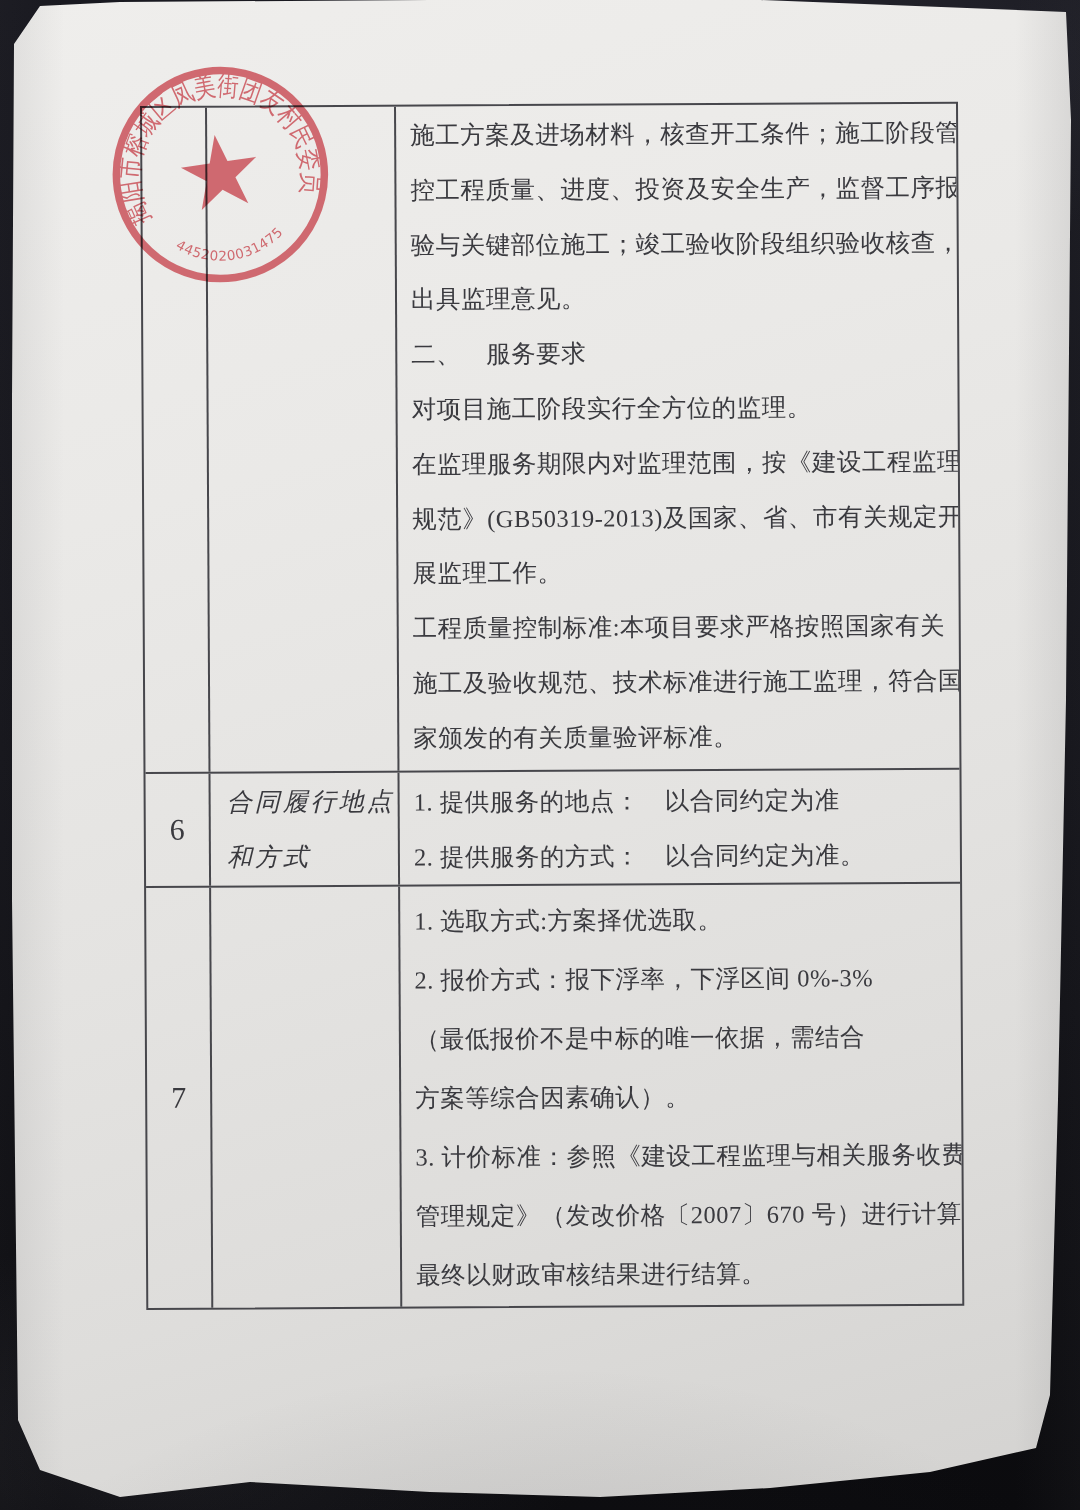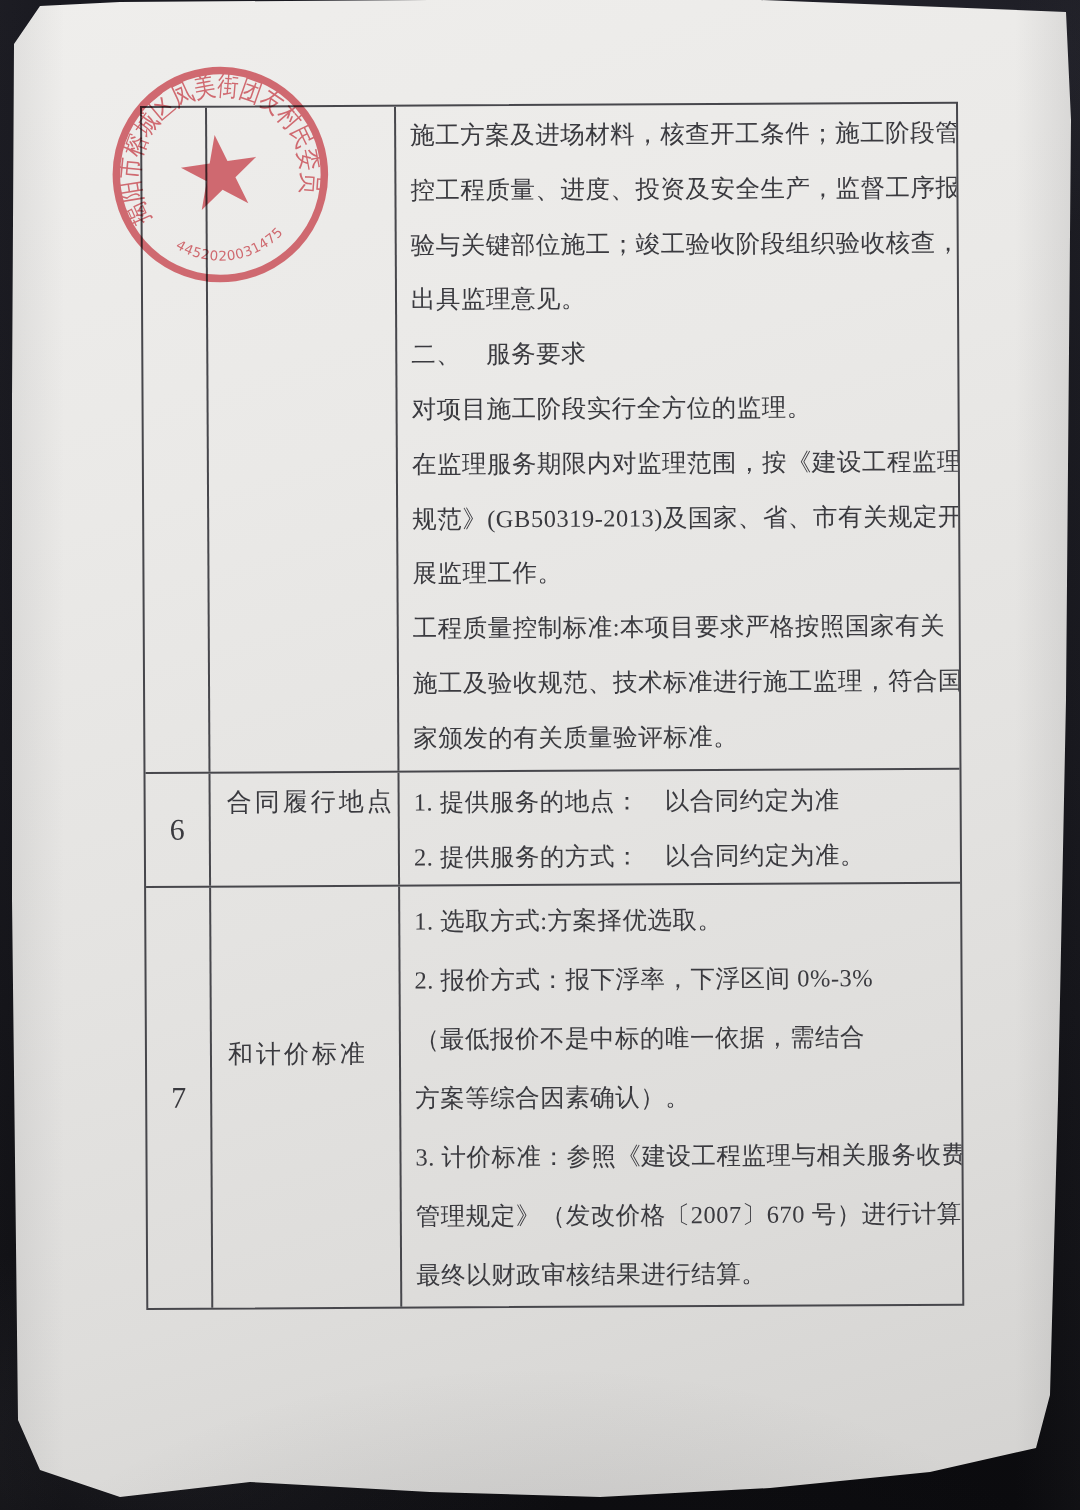--- a/index.html
+++ b/index.html
@@ -66,21 +66,21 @@
     flex: 1 1 auto;
     padding: 2px 0 0 14px;
     font-size: 24.5px;
     letter-spacing: 0.5px;
     overflow: hidden;
   }
   .line { white-space: nowrap; }
   .row-top .c-content .line { line-height: 54.8px; }
   .row-6 .c-content .line   { line-height: 55px; }
   .row-6 .c-label           { padding-top: 1px; }
-  .row-6 .c-label .line     { line-height: 55px; }
+  .row-6 .c-label .line     { line-height: 55px; font-style: italic; }
   .row-7 .c-content         { padding-top: 5px; }
   .row-7 .c-content .line   { line-height: 59px; }
   .row-7 .c-label           { padding-top: 139px; }
   .row-7 .c-label .line     { line-height: 55px; }
   .seal {
     position: absolute; left: 95px; top: 50px;
     mix-blend-mode: multiply;
     opacity: 0.88;
   }
   .seal text {
@@ -117,31 +117,31 @@
           <div class="line">工程质量控制标准:本项目要求严格按照国家有关</div>
           <div class="line">施工及验收规范、技术标准进行施工监理，符合国</div>
           <div class="line">家颁发的有关质量验评标准。</div>
         </div>
     </div>
 
     <div class="t-row row-6">
       <div class="c-no">6</div>
       <div class="c-label">
           <div class="line">合同履行地点</div>
+          <div class="line">和方式</div>
         </div>
       <div class="c-content">
           <div class="line">1. 提供服务的地点：　以合同约定为准</div>
           <div class="line">2. 提供服务的方式：　以合同约定为准。</div>
         </div>
     </div>
 
     <div class="t-row row-7">
       <div class="c-no">7</div>
       <div class="c-label">
-          <div class="line">和计价标准</div>
         </div>
       <div class="c-content">
           <div class="line">1. 选取方式:方案择优选取。</div>
           <div class="line">2. 报价方式：报下浮率，下浮区间  0%-3%</div>
           <div class="line">（最低报价不是中标的唯一依据，需结合</div>
           <div class="line">方案等综合因素确认）。</div>
           <div class="line">3. 计价标准：参照《建设工程监理与相关服务收费</div>
           <div class="line">管理规定》（发改价格〔2007〕670 号）进行计算，</div>
           <div class="line">最终以财政审核结果进行结算。</div>
         </div>

